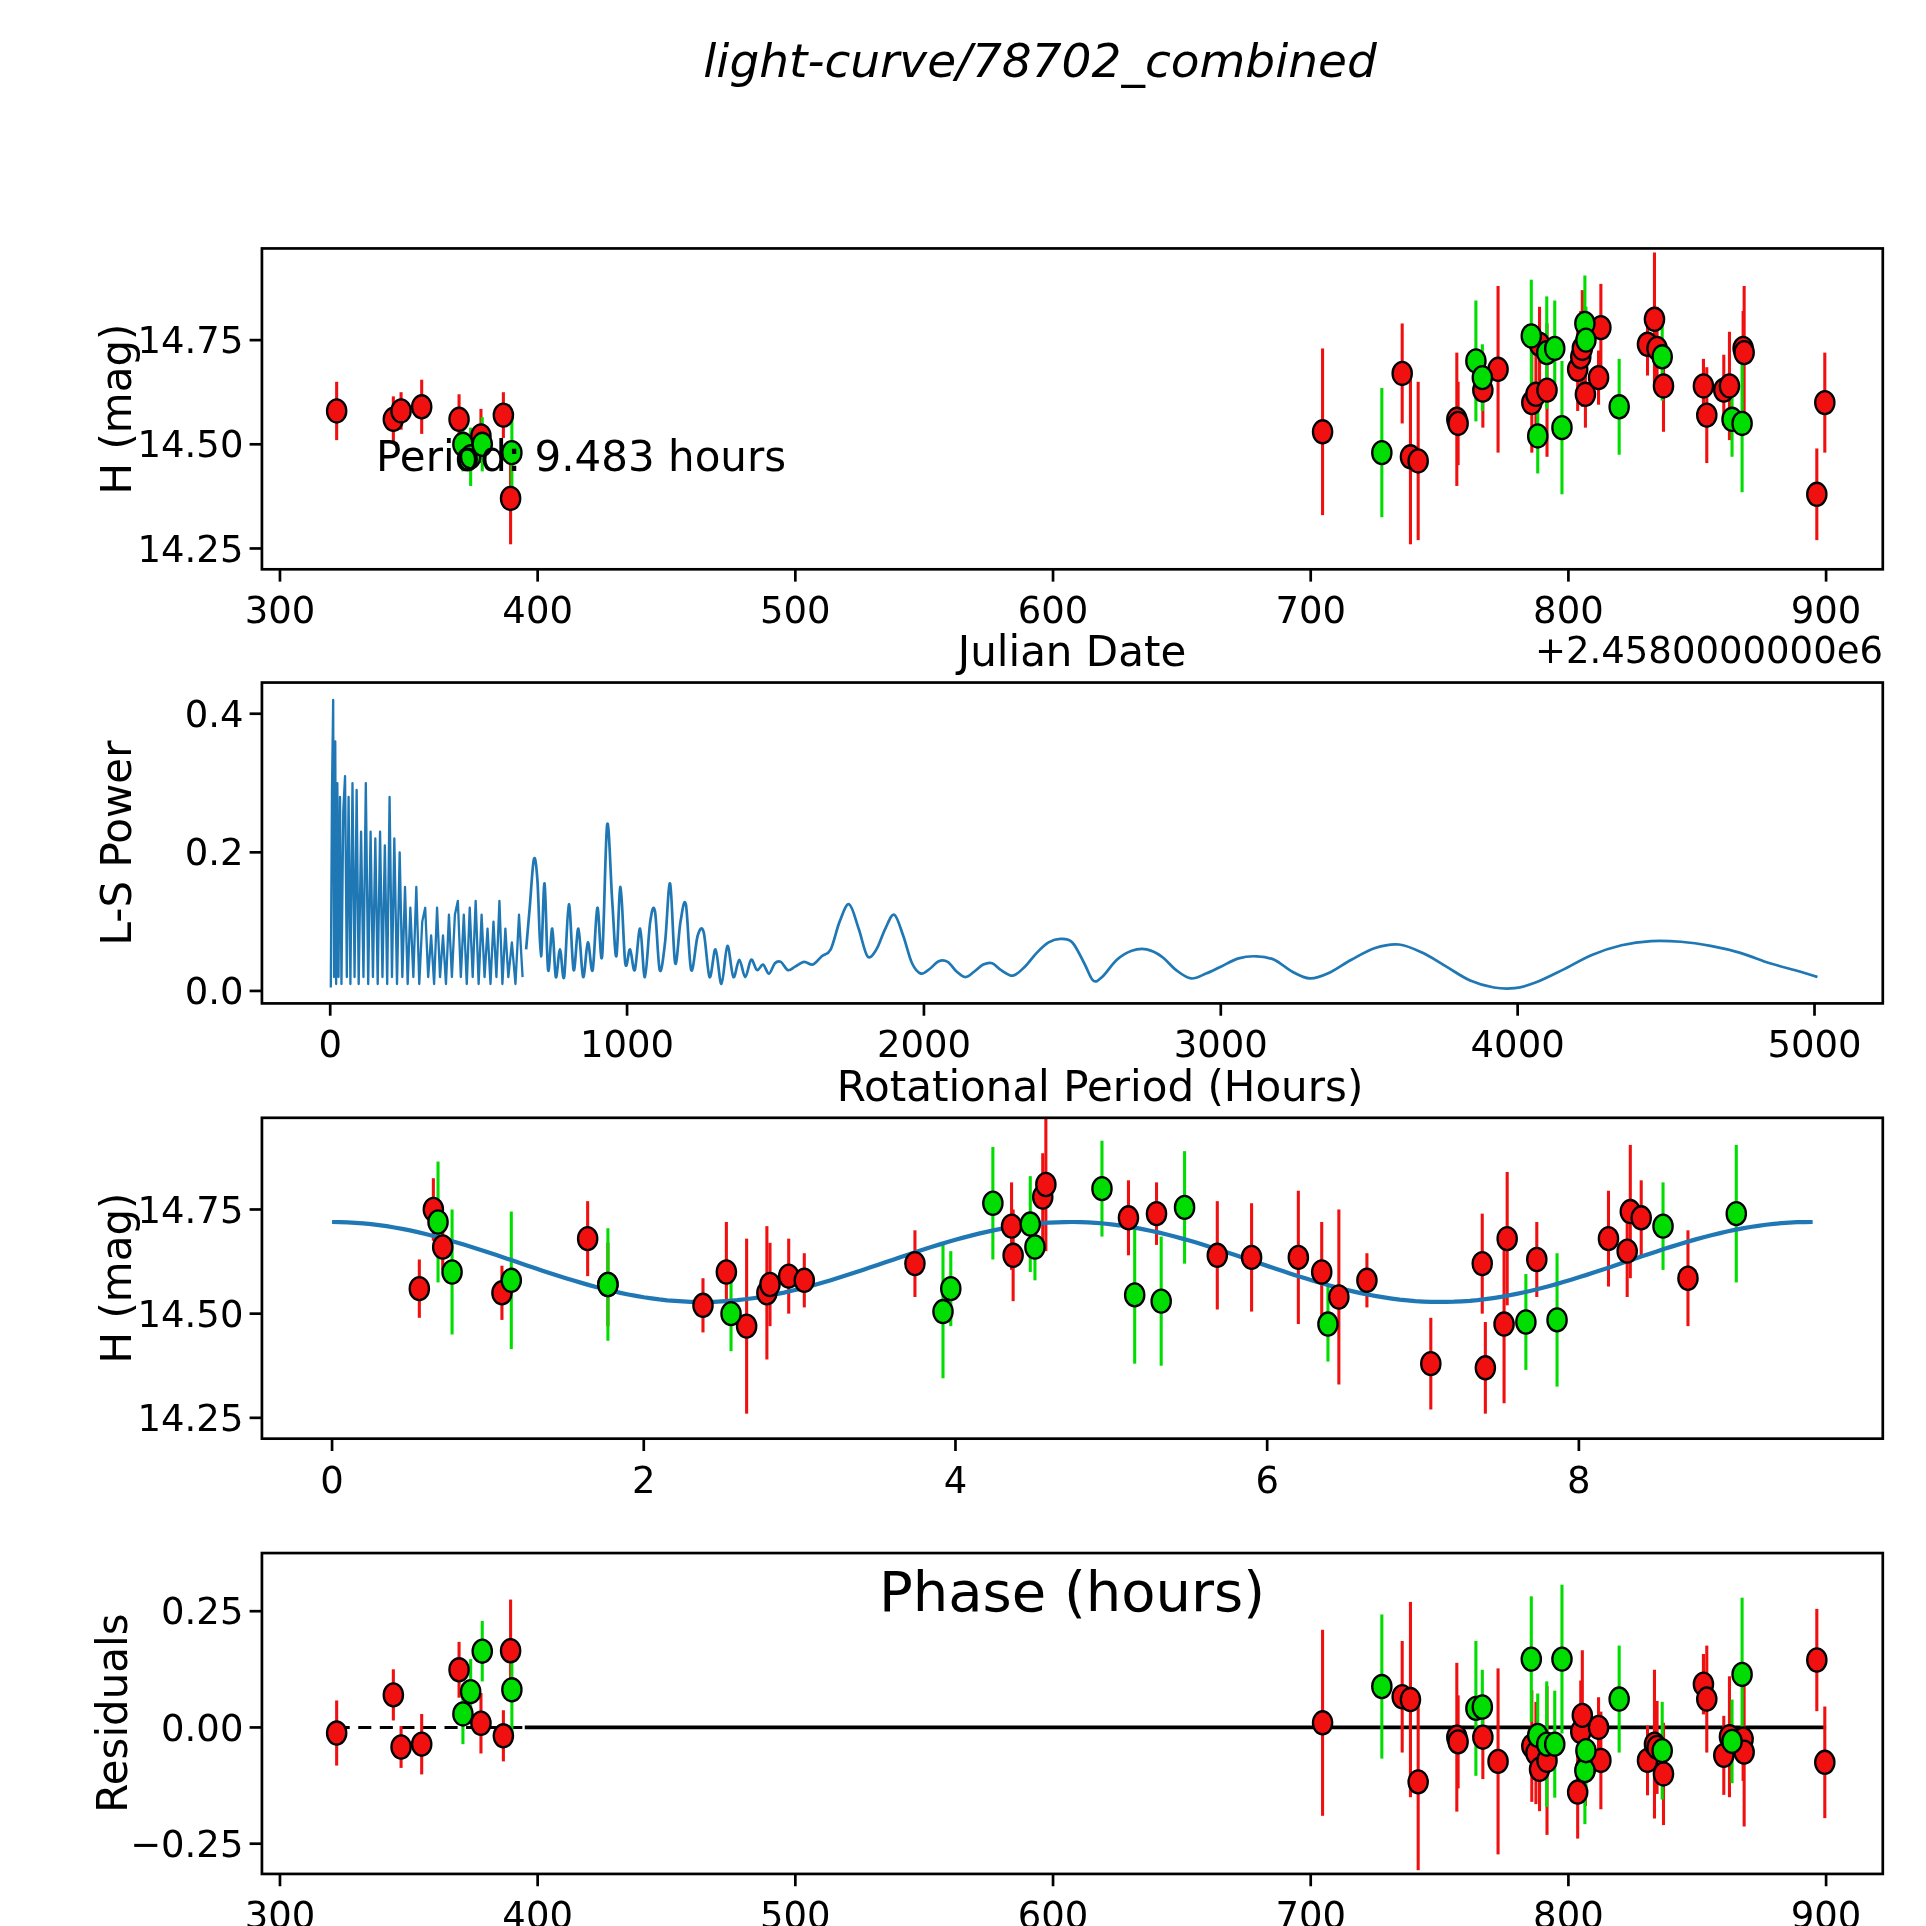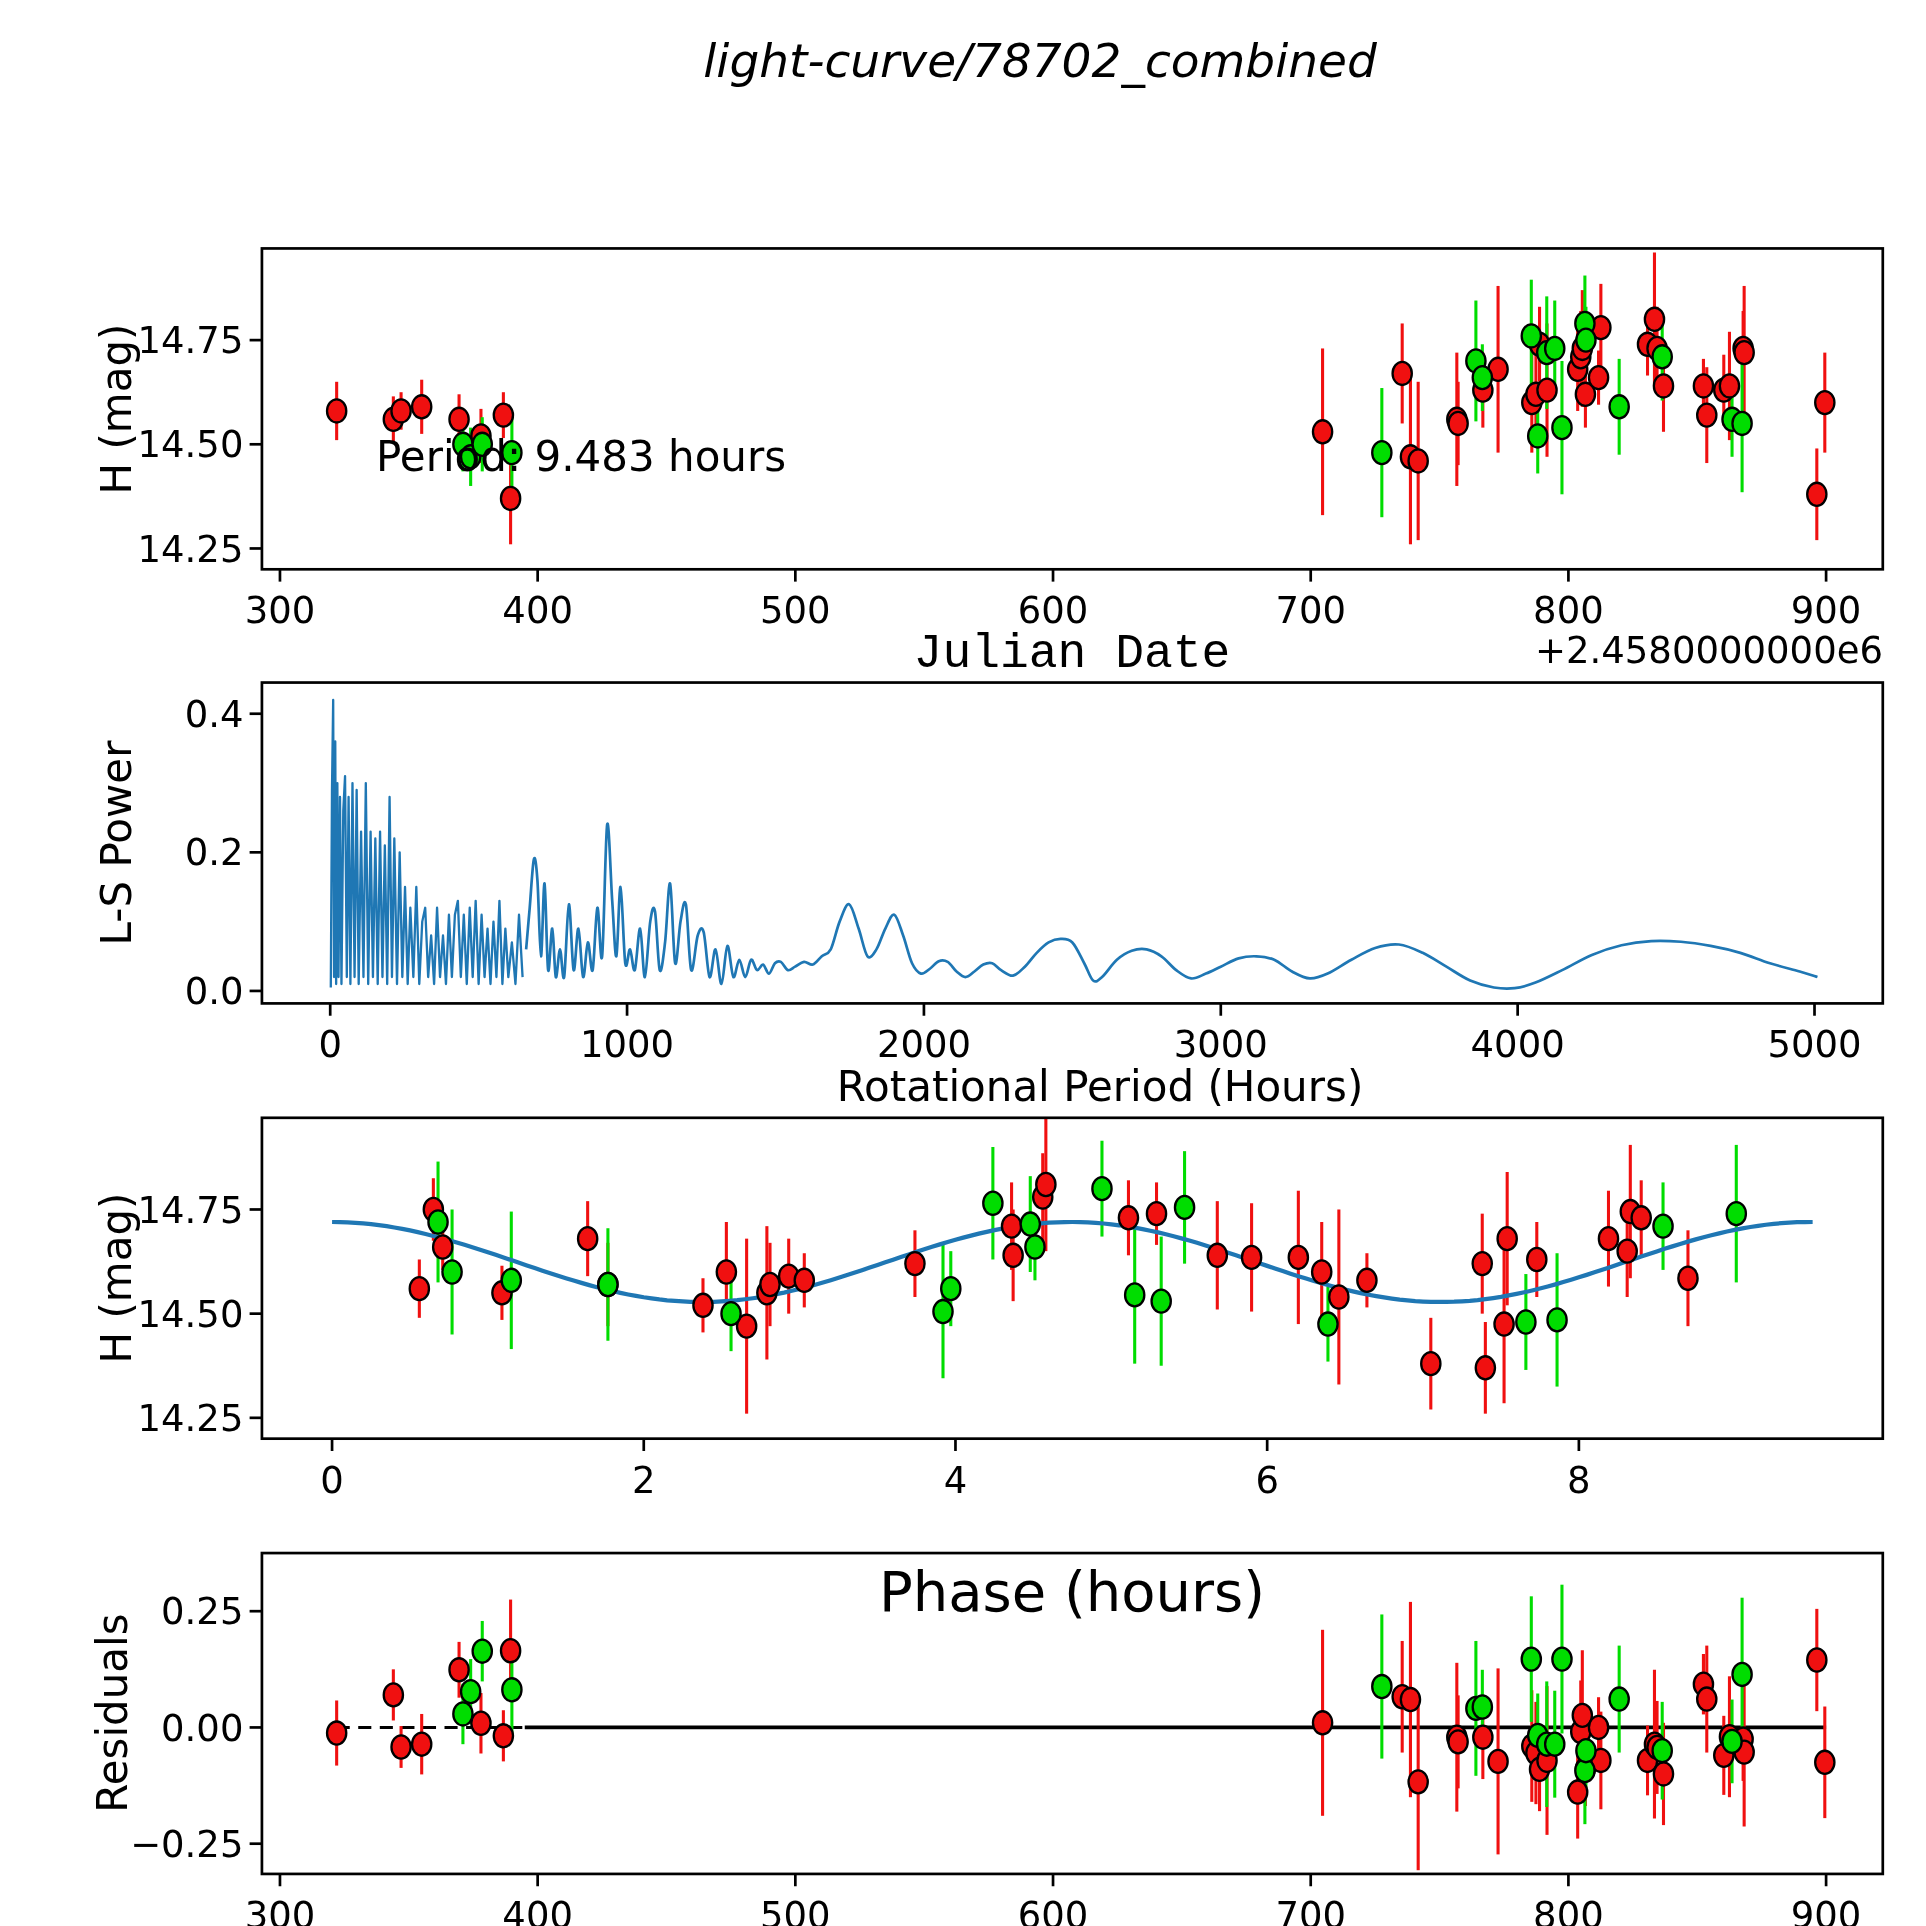--- a/index.html
+++ b/index.html
@@ -1,20 +1,20 @@
 <!DOCTYPE html>
 <html style="font-size:6.2px"><head>
 <meta charset="utf-8">
 <style>
   html,body{margin:0;padding:0;background:#ffffff;width:2080px;height:2080px;
     font-family:"DejaVu Sans",sans-serif;}
   #figure{position:relative;width:2080px;height:2080px;background:#ffffff;overflow:hidden;}
   .lbl{position:absolute;color:#000;white-space:nowrap;}
   #figure-title{left:1040px;top:33px;font-size:47px;transform:translateX(-50%);font-style:italic;}
-  #c1-xlabel{left:1072px;top:627px;font-size:48px;transform:translateX(-50%);font-family:Liberation Mono, monospace;}
+  #c1-xlabel{left:1072px;top:627px;font-size:42px;transform:translateX(-50%);}
   #c1-offset{right:197px;top:629px;font-size:37px;text-align:right;}
   #c1-ylabel{left:116px;top:409px;font-size:42px;transform:translate(-50%,-50%) rotate(-90deg);}
   #c1-annotation{left:376px;top:432px;font-size:42px;text-align:center;}
   #c2-xlabel{left:1072px;top:1062px;font-size:42px;transform:translateX(-50%);margin-left:28px;}
   #c2-ylabel{left:116px;top:843px;font-size:42px;transform:translate(-50%,-50%) rotate(-90deg);}
   #c3-xlabel{left:1072px;top:1527px;font-size:56px;transform:translateX(-50%);margin-top:32px;}
   #c3-ylabel{left:116px;top:1278px;font-size:42px;transform:translate(-50%,-50%) rotate(-90deg);}
   #c4-ylabel{left:112px;top:1713px;font-size:42px;transform:translate(-50%,-50%) rotate(-90deg);}
   svg text{font-family:"DejaVu Sans",sans-serif;fill:#000;}
 </style>

